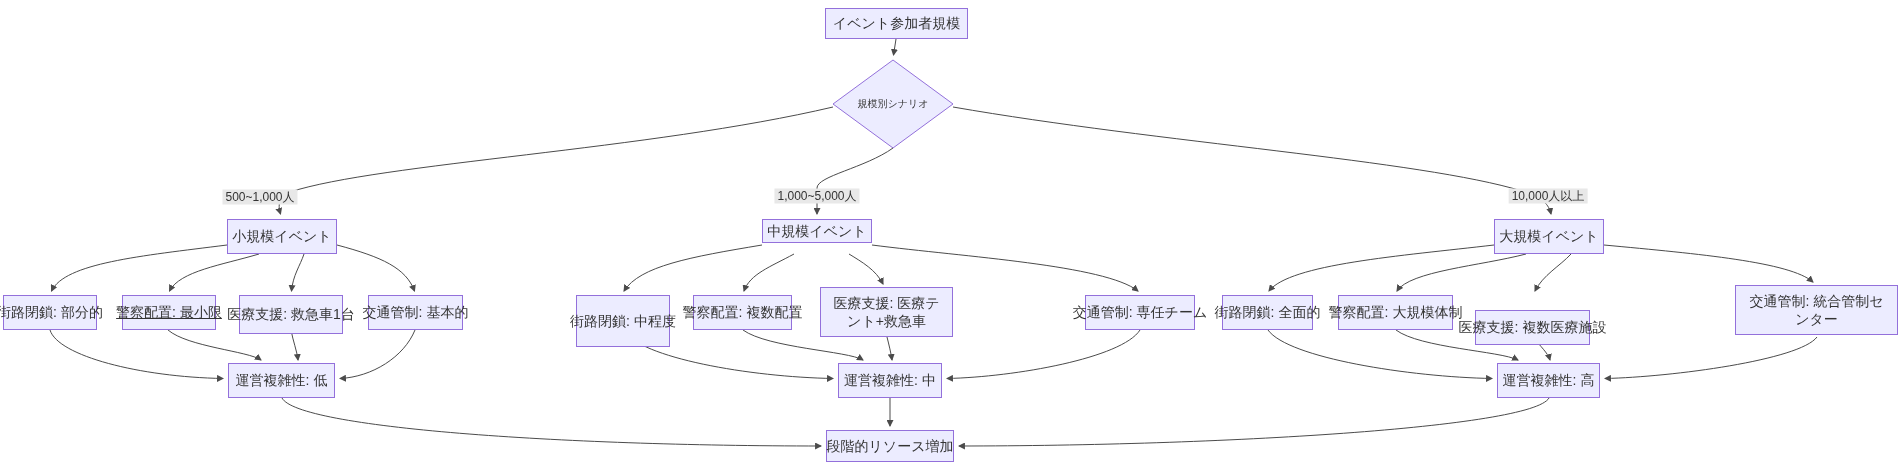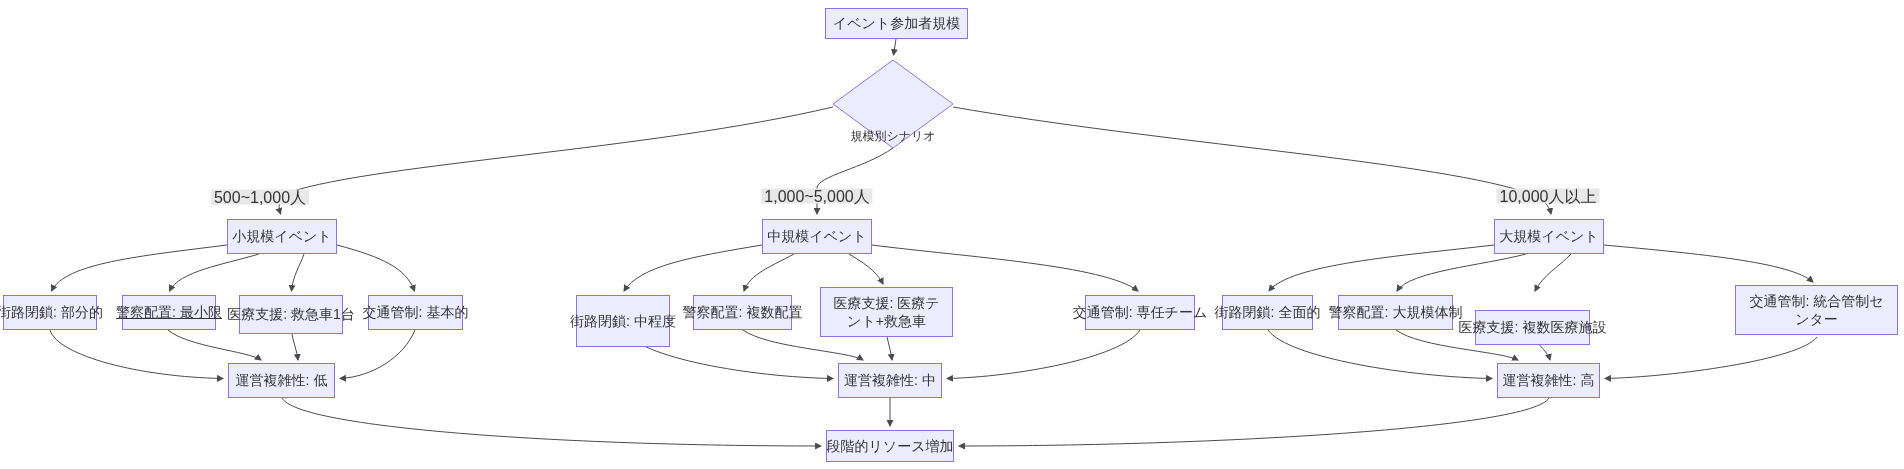--- a/index.html
+++ b/index.html
@@ -27,26 +27,26 @@
     background:var(--node-fill);
     border:1px solid var(--node-border);
     display:flex;align-items:center;justify-content:center;
     font-size:14px;line-height:1.3;text-align:center;
     color:var(--text);
   }
   .node.single{white-space:nowrap;}
   .node.multi{white-space:normal;padding:2px 8px;}
   .decision-label{
     position:absolute;display:flex;align-items:center;justify-content:center;
-    font-size:12px;color:var(--text);background:transparent;border:none;margin-top:32px;
+    font-size:10px;color:var(--text);background:transparent;border:none;
   }
   .edge-label{
     position:absolute;transform:translate(-50%,-50%);
     background:var(--label-bg);
-    font-size:16px;padding:0 3px;line-height:15px;
+    font-size:12px;padding:0 3px;line-height:15px;
     color:var(--text);white-space:nowrap;
   }
 </style>
 </head>
 <body>
 
 <div class="canvas">
 
   <svg class="edge-layer" viewBox="0 0 1904 469">
     <defs>
@@ -100,21 +100,21 @@
 
   <div class="node single" style="left:825px;top:8px;width:143px;height:31px;">イベント参加者規模</div>
 
   <div class="decision-label" style="left:813px;top:96px;width:160px;height:16px;">規模別シナリオ</div>
 
   <div class="edge-label" style="left:260px;top:197px;">500~1,000人</div>
   <div class="edge-label" style="left:817px;top:196px;">1,000~5,000人</div>
   <div class="edge-label" style="left:1548px;top:196px;">10,000人以上</div>
 
   <div class="node single" style="left:227px;top:219px;width:110px;height:35px;">小規模イベント</div>
-  <div class="node single" style="left:762px;top:219px;width:110px;height:35px;">中規模イベント</div>
+  <div class="node single" style="left:762px;top:219px;width:110px;height:24px;">中規模イベント</div>
   <div class="node single" style="left:1494px;top:219px;width:110px;height:35px;">大規模イベント</div>
 
   <div class="node single" style="left:3px;top:295px;width:94px;height:35px;text-align:right;">街路閉鎖: 部分的</div>
   <div class="node single" style="left:122px;top:295px;width:94px;height:35px;text-decoration:underline;">警察配置: 最小限</div>
   <div class="node single" style="left:239px;top:295px;width:104px;height:39px;">医療支援: 救急車1台</div>
   <div class="node single" style="left:368px;top:295px;width:95px;height:35px;">交通管制: 基本的</div>
 
   <div class="node single" style="left:576px;top:295px;width:94px;height:52px;">街路閉鎖: 中程度</div>
   <div class="node single" style="left:693px;top:295px;width:99px;height:35px;">警察配置: 複数配置</div>
   <div class="node multi" style="left:820px;top:287px;width:133px;height:50px;">医療支援: 医療テント+救急車</div>

